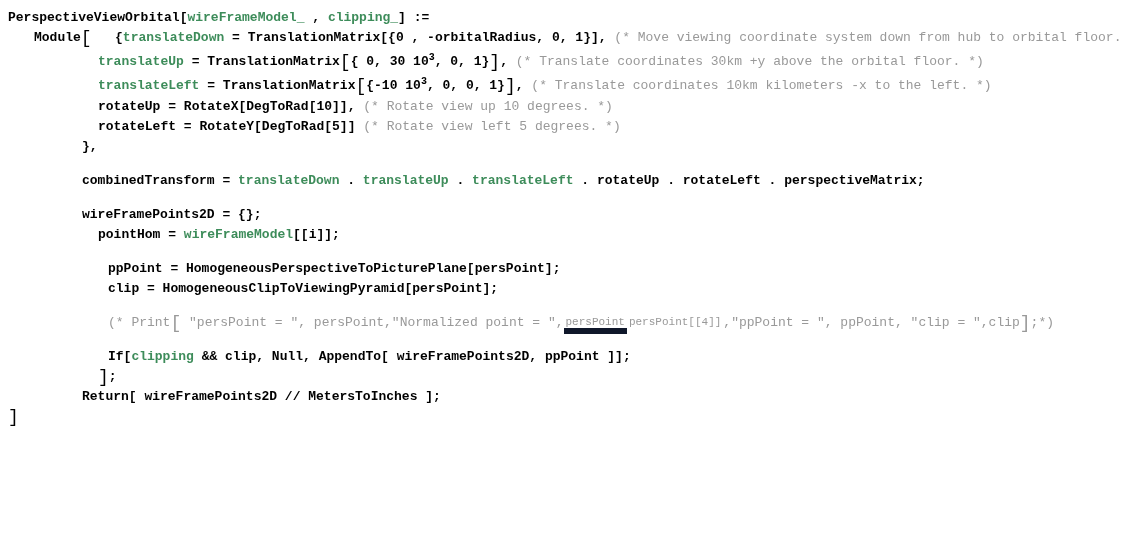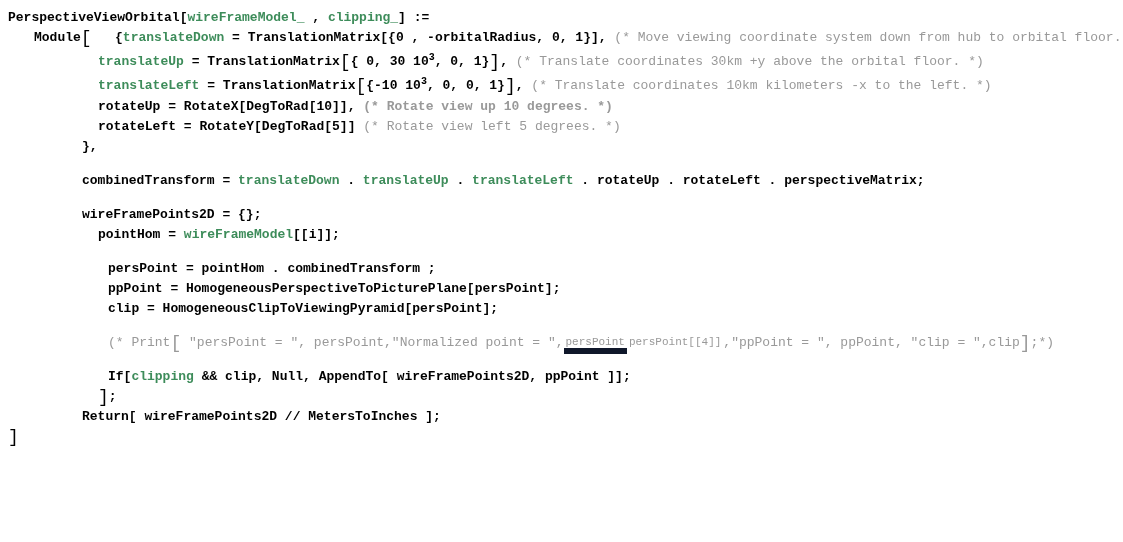--- a/index.html
+++ b/index.html
@@ -49,21 +49,21 @@
 
   <div class="line ind4">
     <span class="bold green">translateUp</span><span class="bold">   = </span><span class="bold">TranslationMatrix</span><span class="big-bracket">[</span><span class="bold">{    0,  30 10</span><span class="bold sup">3</span><span class="bold">, 0, 1}</span><span class="big-bracket">]</span><span class="bold">,</span> <span class="gray">(* Translate coordinates 30km +y above the orbital floor. *)</span>
   </div>
 
   <div class="line ind4">
     <span class="bold green">translateLeft</span><span class="bold"> = </span><span class="bold">TranslationMatrix</span><span class="big-bracket">[</span><span class="bold">{-10 10</span><span class="bold sup">3</span><span class="bold">,    0,  0, 1}</span><span class="big-bracket">]</span><span class="bold">,</span> <span class="gray">(* Translate coordinates 10km kilometers -x to the left. *)</span>
   </div>
 
   <div class="line ind4 bold">
-    <span>rotateUp</span><span> = RotateX[DegToRad[10]],  </span><span class="gray" style="font-weight:bold;">(* Rotate view up 10 degrees. *)</span>
+    <span>rotateUp</span><span> = RotateX[DegToRad[10]],  </span><span class="gray" style="font-weight:normal;">(* Rotate view up 10 degrees. *)</span>
   </div>
 
   <div class="line ind4 bold">
     <span>rotateLeft</span><span> = RotateY[DegToRad[5]]  </span><span class="gray" style="font-weight:normal;">(* Rotate view left 5 degrees. *)</span>
   </div>
 
   <div class="line ind3 bold">},</div>
 
   <div class="spacer"></div>
 
@@ -75,21 +75,20 @@
 
   <div class="line ind3 bold">wireFramePoints2D = {};</div>
 
 
   <div class="line ind4 bold">
     <span>pointHom = </span><span class="italic green">wireFrameModel</span><span>[[i]];</span>
   </div>
 
   <div class="spacer"></div>
 
-  <div class="line ind5 bold">persPoint = pointHom . combinedTransform ;</div>
   <div class="line ind5 bold">ppPoint = HomogeneousPerspectiveToPicturePlane[persPoint];</div>
   <div class="line ind5 bold">clip = HomogeneousClipToViewingPyramid[persPoint];</div>
 
   <div class="spacer"></div>
 
   <div class="line ind5 gray">
     <span>(*  Print</span><span class="big-bracket" style="color:#999;">[</span><span> "persPoint = ", persPoint,"Normalized point = ",</span><span class="frac"><span class="frac-top">persPoint</span><span class="frac-bot">persPoint[[4]]</span></span><span>,"ppPoint = ", ppPoint, "clip = ",clip</span><span class="big-bracket" style="color:#999;">]</span><span>;*)</span>
   </div>
 
   <div class="spacer"></div>

